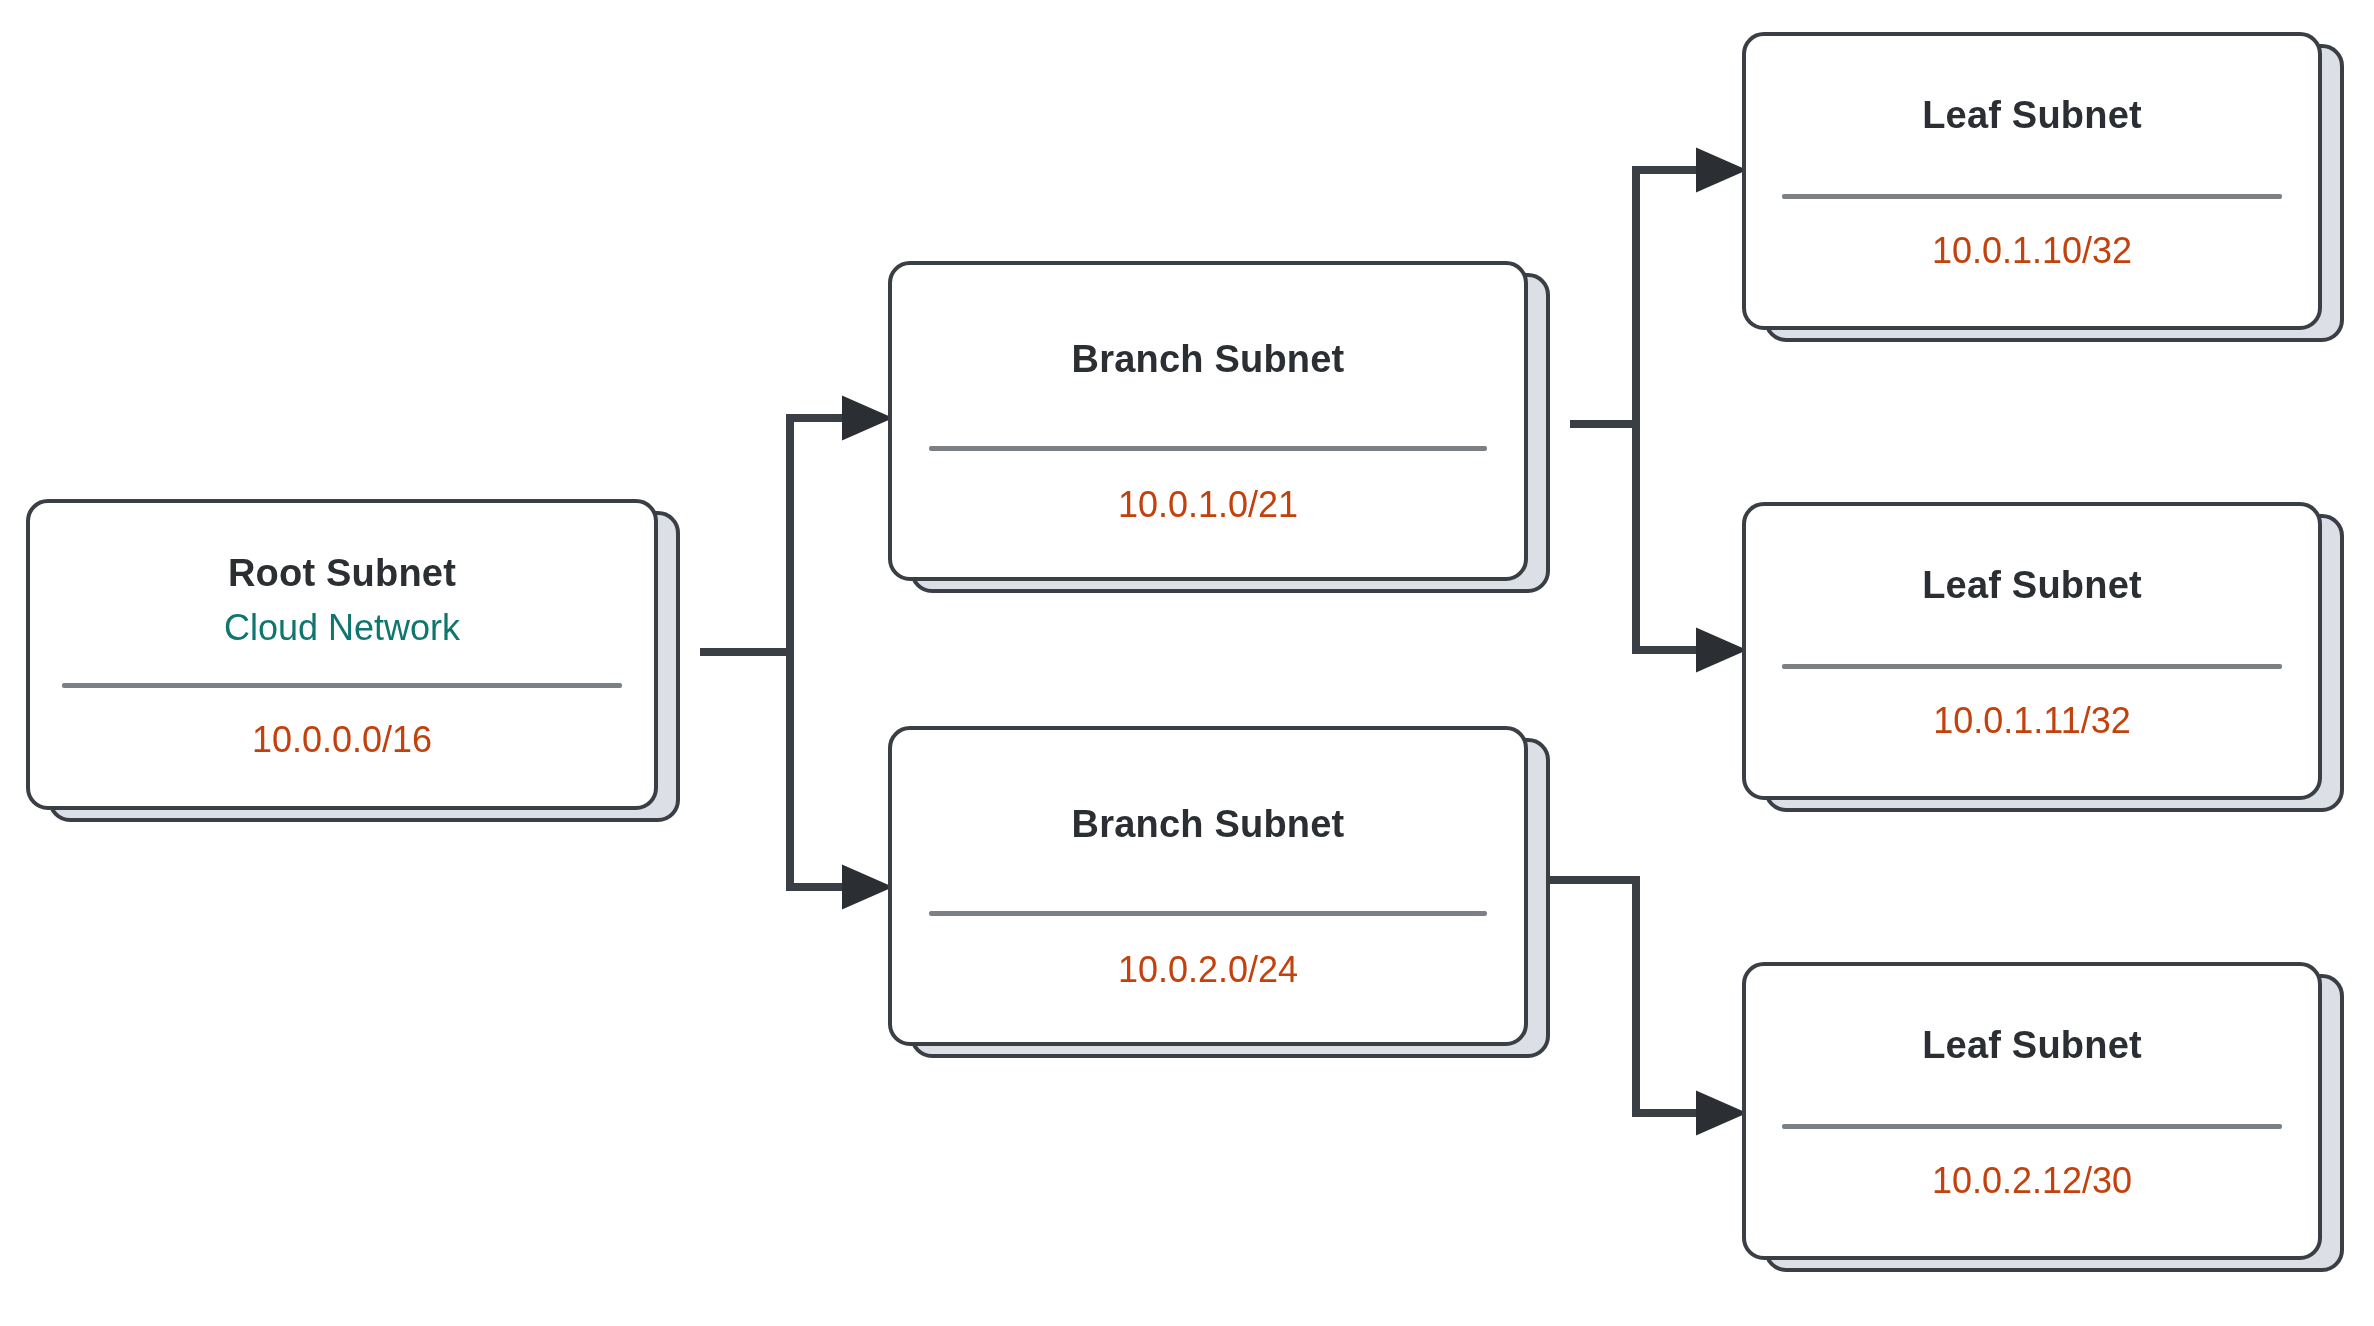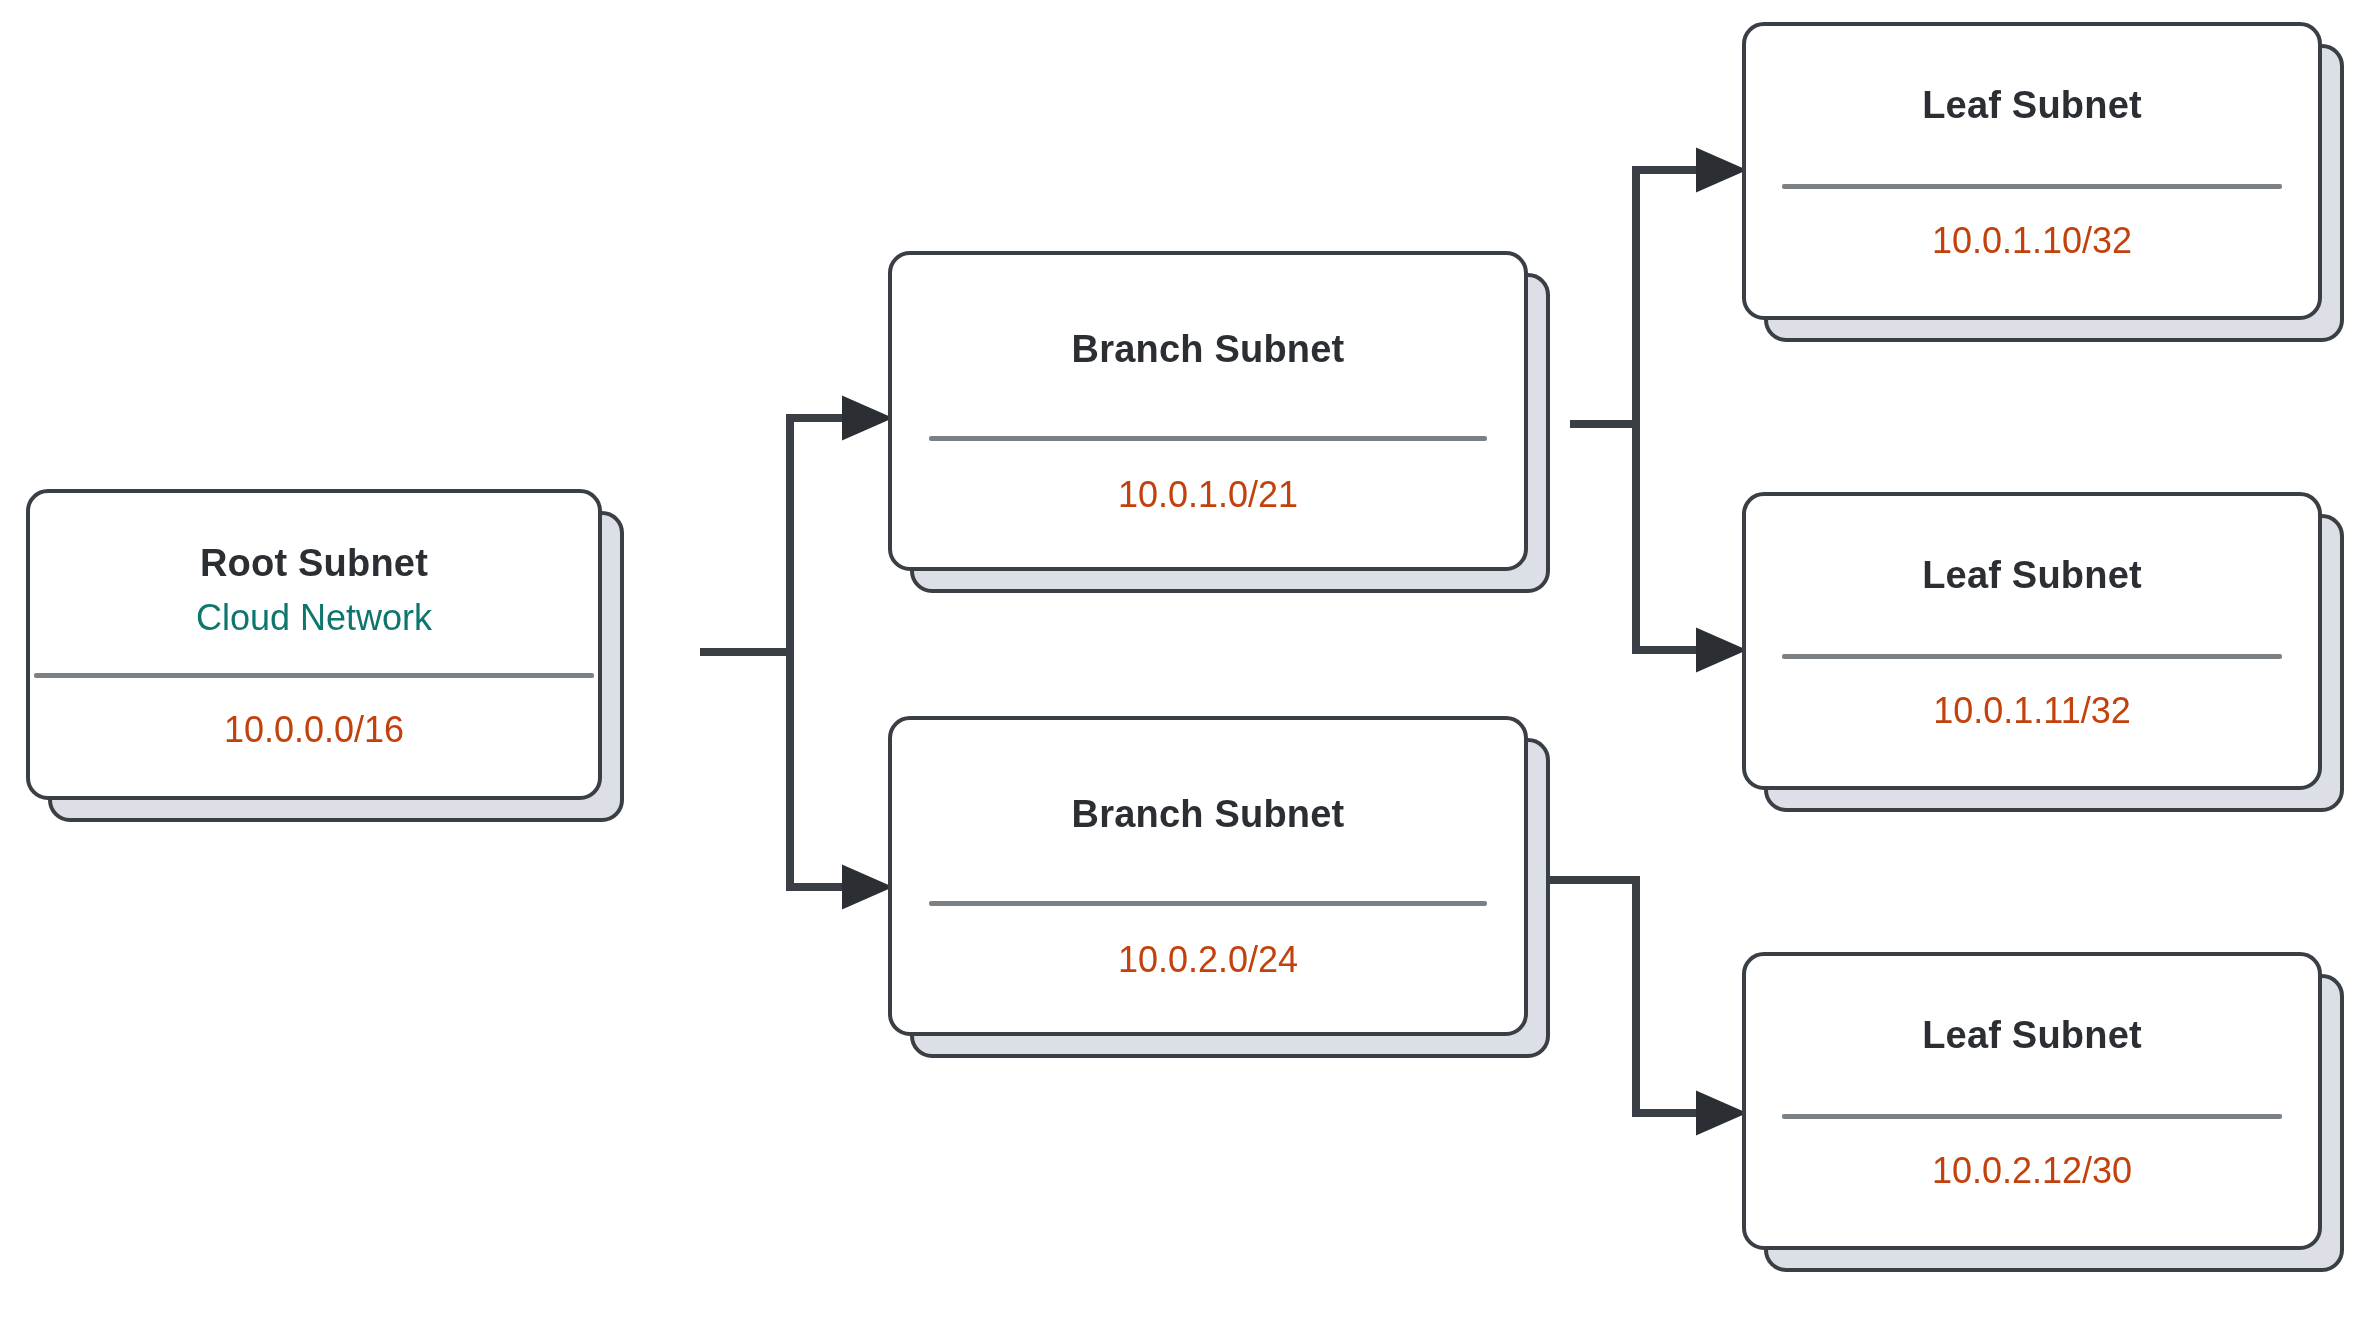--- a/index.html
+++ b/index.html
@@ -40,21 +40,21 @@
     width: 100%;
     height: 100%;
     box-sizing: border-box;
     background: #dce0e6;
     border: 4px solid #3a3f45;
     border-radius: 22px;
   }
   .node .card {
     position: absolute;
     left: 0;
-    top: 0;
+    top: 10px;
     width: 100%;
     height: 100%;
     box-sizing: border-box;
     background: #ffffff;
     border: 4px solid #3a3f45;
     border-radius: 22px;
     display: flex;
     flex-direction: column;
     align-items: center;
     justify-content: center;
@@ -86,21 +86,21 @@
   .node .cidr {
     font-size: 36px;
     font-weight: normal;
     color: #c2410c;
     line-height: 1.2;
     text-align: center;
     white-space: nowrap;
   }
 
   
-  .node.root { left: 26px; top: 489px; width: 576px; height: 311px; }
+  .node.root { left: 26px; top: 489px; width: 632px; height: 311px; }
   .node.root .card { padding-top: 4px; }
   .node.root .title { margin-bottom: 2px; }
   .node.root .divider { width: 560px; margin-top: 34px; margin-bottom: 30px; }
 
   
   .node.branch { width: 640px; height: 320px; }
   .node.branch-1 { left: 888px; top: 251px; }
   .node.branch-2 { left: 888px; top: 716px; }
   .node.branch .title { margin-top: 22px; }
   .node.branch .divider { width: 558px; margin-top: 64px; margin-bottom: 32px; }

